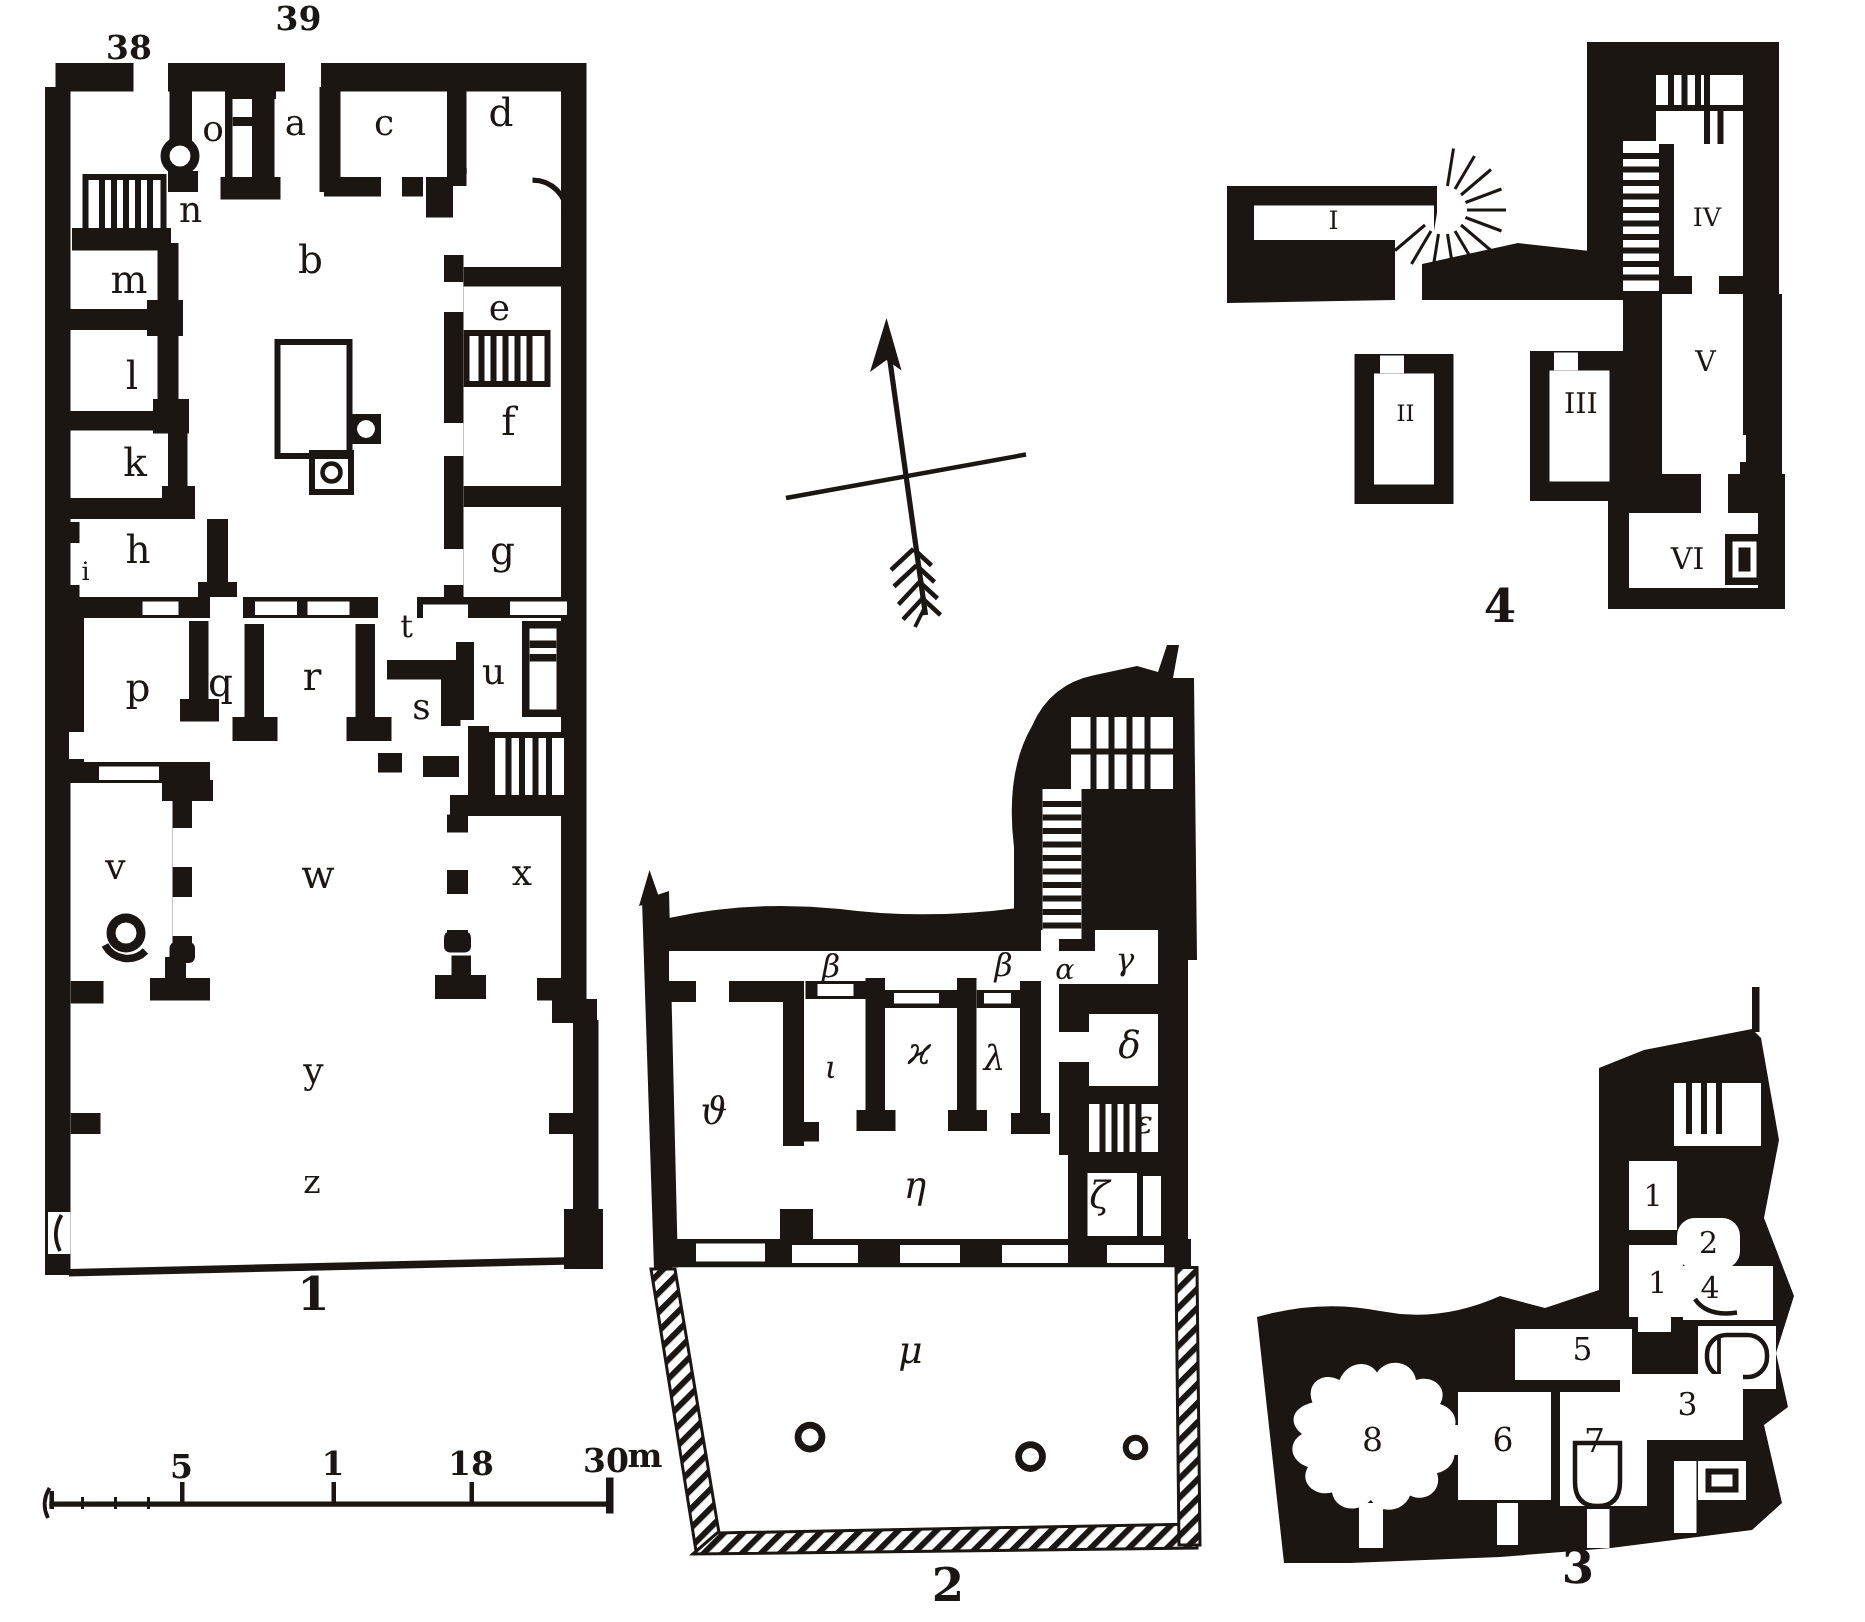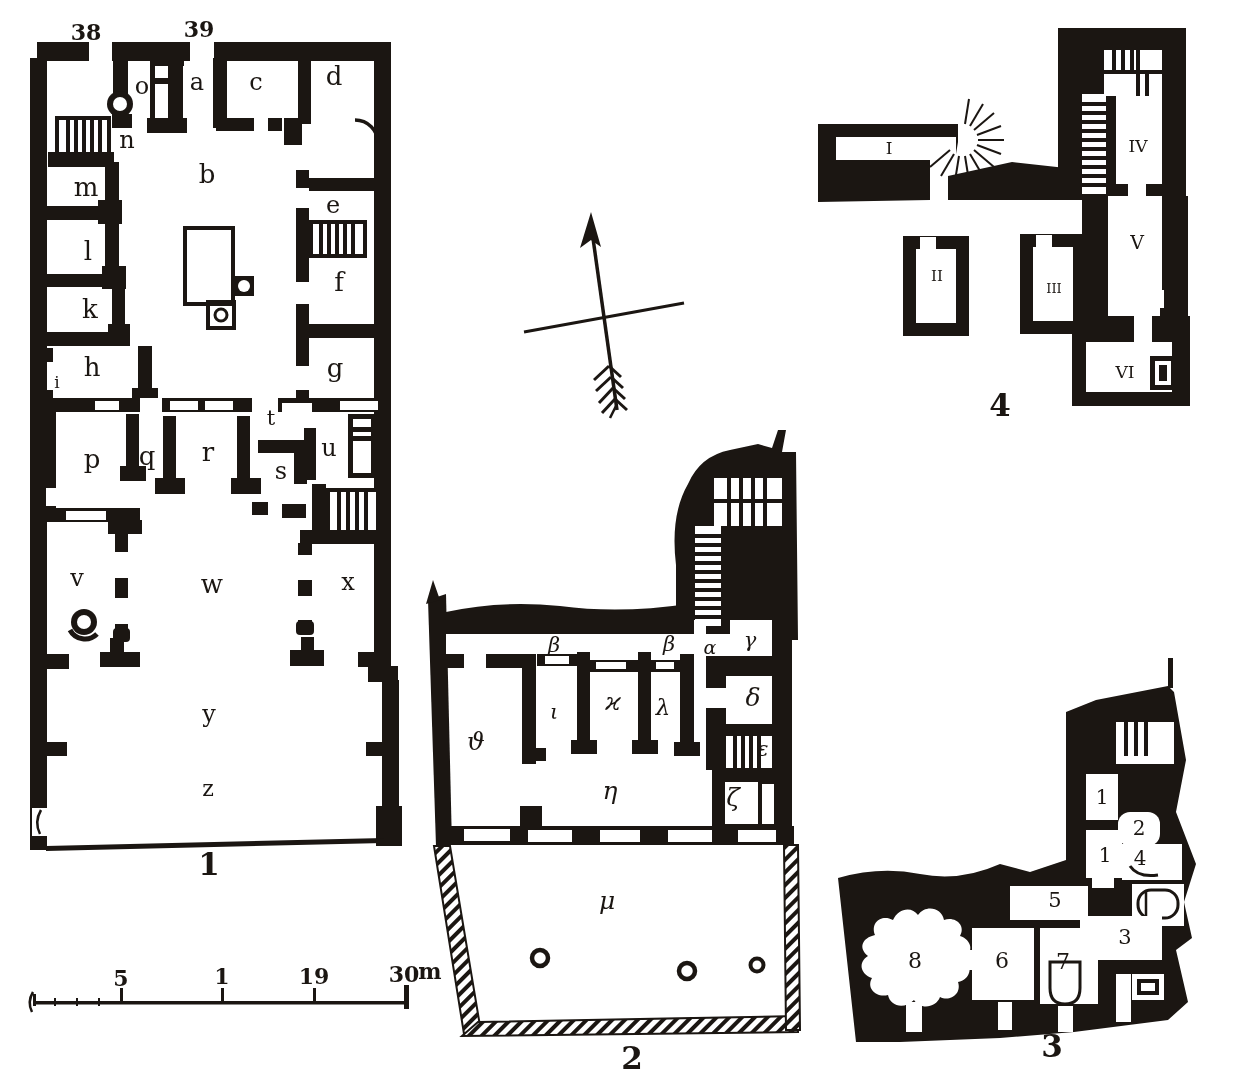--- a/index.html
+++ b/index.html
@@ -366,21 +366,21 @@
     <rect class="i" x="76" y="998" width="2" height="8"></rect>
     <rect class="i" x="98" y="998" width="2" height="8"></rect>
     <rect class="i" x="120" y="988" width="3" height="16"></rect>
     <rect class="i" x="221" y="988" width="3" height="16"></rect>
     <rect class="i" x="313" y="988" width="3" height="16"></rect>
     <rect class="i" x="404" y="985" width="5" height="24"></rect>
   </g>
 </svg>
 
 <span class="lb sc" style="left:86px;top:32px">38</span>
-<span class="lb sc" style="left:199px;top:29px">39</span>
+<span class="lb sc" style="left:199px;top:13px">39</span>
 <span class="lb" style="left:142px;top:86px">o</span>
 <span class="lb" style="left:197px;top:82px">a</span>
 <span class="lb" style="left:256px;top:82px">c</span>
 <span class="lb" style="left:334px;top:76px;font-size:26px">d</span>
 <span class="lb" style="left:127px;top:140px">n</span>
 <span class="lb" style="left:207px;top:174px;font-size:26px">b</span>
 <span class="lb" style="left:86px;top:187px;font-size:26px">m</span>
 <span class="lb" style="left:333px;top:205px">e</span>
 <span class="lb" style="left:88px;top:251px;font-size:26px">l</span>
 <span class="lb" style="left:339px;top:282px;font-size:26px">f</span>
@@ -422,25 +422,25 @@
 <span class="lb" style="left:1140px;top:858px;font-size:20px">4</span>
 <span class="lb" style="left:1055px;top:900px;font-size:21px">5</span>
 <span class="lb" style="left:1125px;top:937px;font-size:21px">3</span>
 <span class="lb" style="left:915px;top:961px;font-size:22px">8</span>
 <span class="lb" style="left:1002px;top:961px;font-size:22px">6</span>
 <span class="lb" style="left:1063px;top:962px;font-size:22px">7</span>
 <span class="lb num" style="left:1052px;top:1046px">3</span>
 
 <span class="lb rn" style="left:889px;top:148px">I</span>
 <span class="lb rn" style="left:937px;top:276px;font-size:15px">II</span>
-<span class="lb rn" style="left:1054px;top:288px;font-size:13px">III</span>
+<span class="lb rn" style="left:1054px;top:270px;font-size:19px">III</span>
 <span class="lb rn" style="left:1138px;top:146px">IV</span>
 <span class="lb rn" style="left:1137px;top:242px;font-size:19px">V</span>
-<span class="lb rn" style="left:1125px;top:372px;font-size:17px">VI</span>
+<span class="lb rn" style="left:1125px;top:372px;font-size:20px">VI</span>
 <span class="lb num" style="left:1000px;top:405px">4</span>
 
 <span class="lb sc" style="left:121px;top:978px">5</span>
 <span class="lb sc" style="left:222px;top:976px">1</span>
-<span class="lb sc" style="left:314px;top:976px">19</span>
+<span class="lb sc" style="left:314px;top:976px">18</span>
 <span class="lb sc" style="left:404px;top:974px">30</span>
 <span class="lb sc" style="left:430px;top:971px">m</span>
 
 </div>
 
 </body></html>

